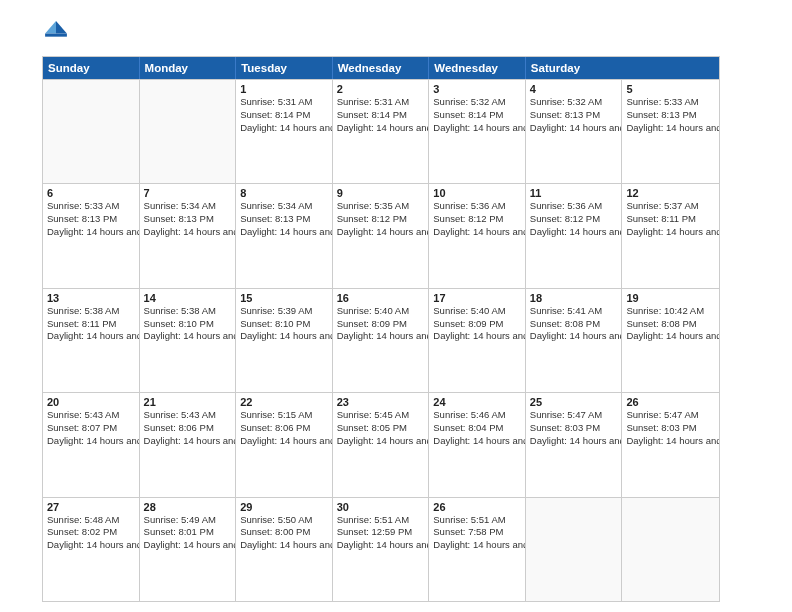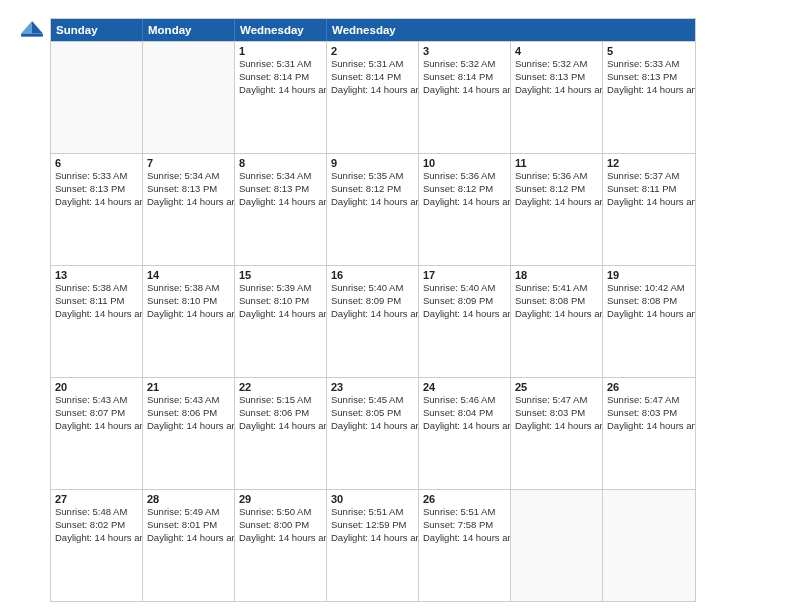--- a/index.html
+++ b/index.html
@@ -8,21 +8,22 @@
       height: 612px;
       font-family: Arial, sans-serif;
       background: #fff;
       overflow: hidden;
     }
     .page {
       width: 714px;
       height: 612px;
       padding: 18px 18px 10px 18px;
       display: flex;
-      flex-direction: row;
+      flex-direction: column;
+      margin-left: 24px;
     }
     .header {
       display: flex;
       justify-content: space-between;
       align-items: flex-start;
       margin-bottom: 10px;
     }
     .logo {
       display: flex;
       align-items: center;
@@ -127,22 +128,24 @@
     <div class="title-block">
       <div class="month-title"></div>
       <div class="location"></div>
     </div>
   </div>
 
   <div class="calendar">
     <div class="cal-header">
     <div class="cal-header-cell">Sunday</div>
         <div class="cal-header-cell">Monday</div>
+        <div class="cal-header-cell">Tuesday</div>
         <div class="cal-header-cell">Wednesday</div>
         <div class="cal-header-cell">Wednesday</div>
+        <div class="cal-header-cell">Saturday</div>
       </div>
     <div class="cal-body">
     <div class="cal-row">
           <div class="cal-cell empty"></div>
           <div class="cal-cell empty"></div>
           <div class="cal-cell">
             <div class="day-num">1</div>
             <div class="cell-line">Sunrise: 5:31 AM</div>
             <div class="cell-line">Sunset: 8:14 PM</div>
             <div class="cell-line">Daylight: 14 hours and 42 minutes.</div>

